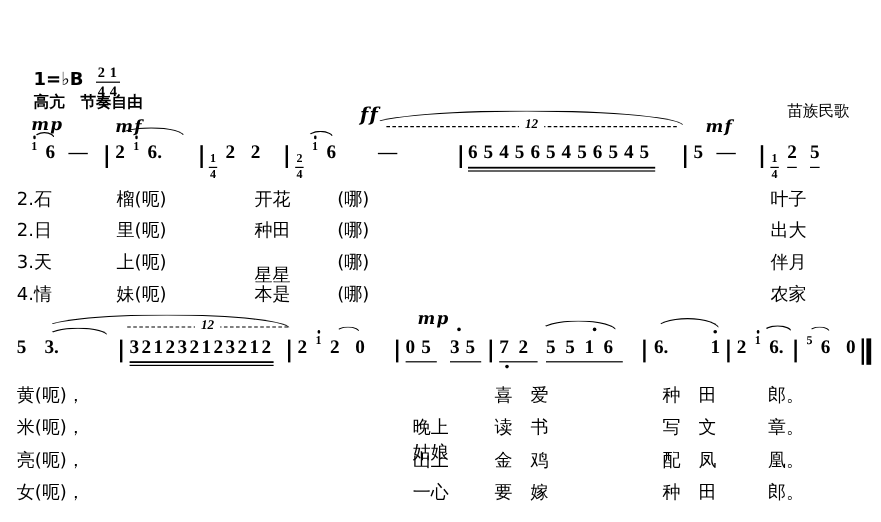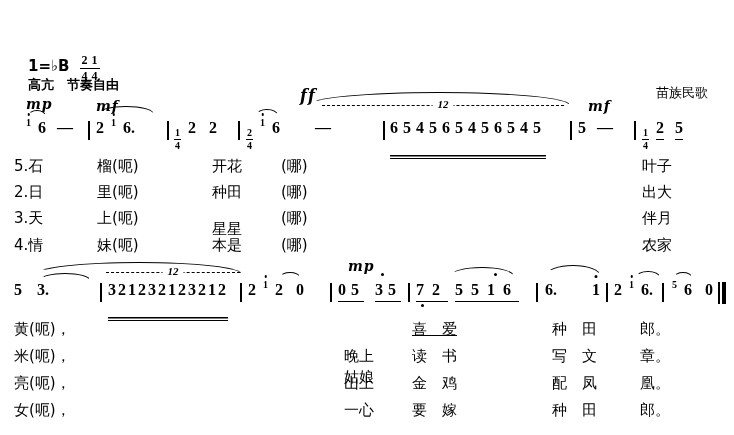--- a/index.html
+++ b/index.html
@@ -14,21 +14,21 @@
         font:700 12px "Liberation Serif","DejaVu Serif",serif;line-height:1.05;}
   .frac .num{border-bottom:1.5px solid #000;padding:0 2px 1px;}
   .frac .den{padding-top:1px;}
   .tempo{position:absolute;left:28px;top:76px;font-size:13px;font-weight:700;}
   .source{position:absolute;right:26px;top:84px;font-size:13px;}
   .overlay{position:absolute;inset:0;}
   .measure{position:absolute;display:inline-flex;align-items:baseline;gap:7px;}
   .note{position:relative;font:700 16px "Liberation Serif","DejaVu Serif",serif;line-height:1.2;}
   .u1{padding-bottom:3px;
       background:linear-gradient(#000,#000) left bottom/100% 1.5px no-repeat;}
-  .u2{padding-bottom:22px;
+  .u2{padding-bottom:6px;
       background:linear-gradient(#000,#000) left bottom/100% 1.5px no-repeat,
                  linear-gradient(#000,#000) left calc(100% - 3px)/100% 1.5px no-repeat;}
   .da::before{content:"";position:absolute;top:-5px;left:50%;transform:translateX(-50%);
               width:3px;height:3px;border-radius:50%;background:#000;}
   .grace{font-size:10px;top:-7px;}
   .grace.da::before{top:-4px;width:2.5px;height:2.5px;}
   .ts{display:inline-flex;flex-direction:column;align-items:center;position:relative;top:3px;
       font:700 10px "Liberation Serif","DejaVu Serif",serif;line-height:1;}
   .ts .num{border-bottom:1px solid #000;padding:0 1px 1px;}
   .ts .den{padding-top:1px;}
@@ -116,21 +116,21 @@
       <div class="measure" style="left: 642px; top: 118px;">
         <span class="ts">
           <span class="num">1</span>
           <span class="den">4</span>
         </span>
         <span class="note u1">2</span>
         <span class="note u1" style="margin-left: 4px;">5</span>
       </div>
     </div>
   <div id="lyrics1" class="overlay">
-      <div class="lyric" style="left: 14px; top: 157px;">5.石</div>
+      <div class="lyric" style="left: 14px; top: 157px;">2.石</div>
       <div class="lyric" style="left: 97px; top: 157px;">榴(呃)</div>
       <div class="lyric" style="left: 212px; top: 157px;">开花</div>
       <div class="lyric" style="left: 281px; top: 157px;">(哪)</div>
       <div class="lyric" style="left: 642px; top: 157px;">叶子</div>
       <div class="lyric" style="left: 14px; top: 183px;">2.日</div>
       <div class="lyric" style="left: 97px; top: 183px;">里(呃)</div>
       <div class="lyric" style="left: 212px; top: 183px;">种田</div>
       <div class="lyric" style="left: 281px; top: 183px;">(哪)</div>
       <div class="lyric" style="left: 642px; top: 183px;">出大</div>
       <div class="lyric" style="left: 14px; top: 209px;">3.天</div>
@@ -200,21 +200,21 @@
       </div>
       <div class="measure" style="left: 672px; top: 280px;">
         <span class="note grace">5</span>
         <span class="note">6</span>
         <span class="note" style="margin-left: 6px;">0</span>
       </div>
     </div>
   <div id="lyrics2" class="overlay">
       <div class="lyric" style="left: 14px; top: 320px;">黄(呃)，</div>
       <div class="lyric" style="left: 344px; top: 320px; margin-top: 48px;">姑娘</div>
-      <div class="lyric" style="left: 412px; top: 320px; text-decoration: underline;">喜　爱</div>
+      <div class="lyric" style="left: 412px; top: 320px;">喜　爱</div>
       <div class="lyric" style="left: 552px; top: 320px;">种　田</div>
       <div class="lyric" style="left: 640px; top: 320px;">郎。</div>
       <div class="lyric" style="left: 14px; top: 347px;">米(呃)，</div>
       <div class="lyric" style="left: 344px; top: 347px;">晚上</div>
       <div class="lyric" style="left: 412px; top: 347px;">读　书</div>
       <div class="lyric" style="left: 552px; top: 347px;">写　文</div>
       <div class="lyric" style="left: 640px; top: 347px;">章。</div>
       <div class="lyric" style="left: 14px; top: 374px;">亮(呃)，</div>
       <div class="lyric" style="left: 344px; top: 374px;">山上</div>
       <div class="lyric" style="left: 412px; top: 374px;">金　鸡</div>

